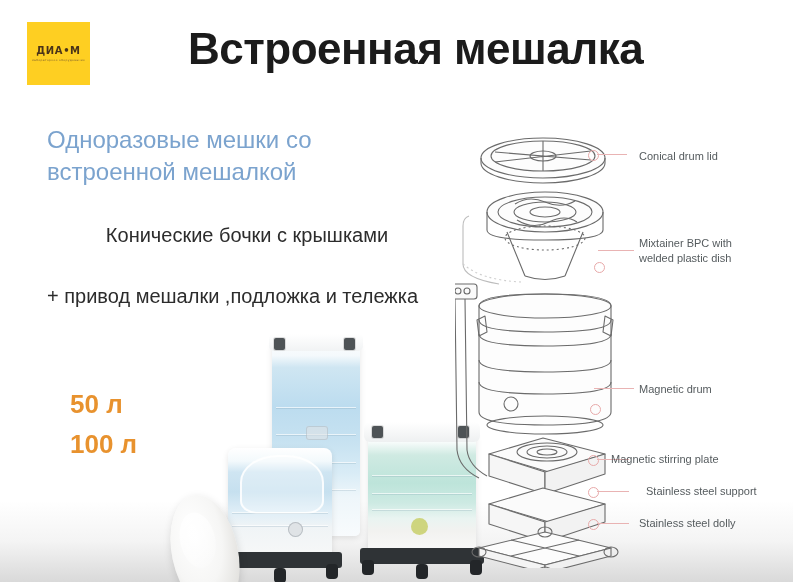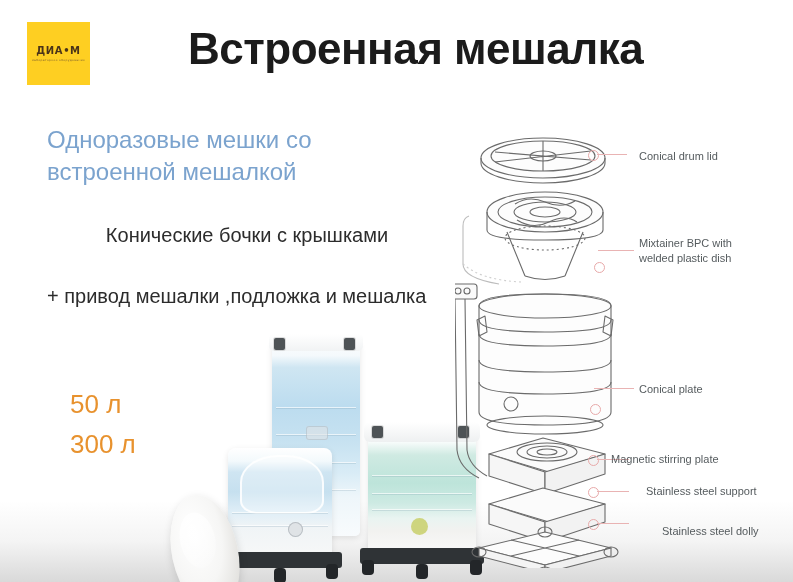--- a/index.html
+++ b/index.html
@@ -52,21 +52,21 @@
   .body-line-1{
     position:absolute;left:47px;top:222px;width:400px;
     font-size:20px;line-height:1.35;color:#2c2c2c;text-align:center;
   }
   .body-line-2{
     position:absolute;left:47px;top:282px;width:400px;
     font-size:20px;line-height:1.45;color:#2c2c2c;
   }
   .volumes{
     position:absolute;left:70px;top:385px;
-    font-size:26px;font-weight:normal;color:#e8922e;
+    font-size:26px;font-weight:bold;color:#e8922e;
     line-height:1.52;
   }
   .volumes div{white-space:nowrap;}
 
   
   .photo{
     position:absolute;left:172px;top:330px;width:310px;height:252px;
   }
   .drum{position:absolute;}
   .drum .body{
@@ -189,25 +189,25 @@
 
   <div class="logo-box">
     <div class="logo-word">ДИА•М</div>
     <div class="logo-sub">лабораторное оборудование</div>
   </div>
 
   <div class="title">Встроенная мешалка</div>
 
   <div class="subtitle">Одноразовые мешки со встроенной мешалкой</div>
   <div class="body-line-1">Конические бочки с крышками</div>
-  <div class="body-line-2">+ привод мешалки ,подложка и мешалка</div>
+  <div class="body-line-2">+ привод мешалки ,подложка и тележка</div>
 
   <div class="volumes">
     <div>50 л</div>
-    <div>300 л</div>
+    <div>100 л</div>
   </div>
 
   <div class="photo">
 
     <div class="drum drum-back">
       <div class="body"></div>
       <div class="cap"></div>
       <div class="rib" style="top:34%"></div>
       <div class="rib" style="top:48%"></div>
       <div class="rib" style="top:62%"></div>
@@ -342,21 +342,21 @@
   <div class="leader" style="left:597px;top:491px;width:32px;"></div>
 
   <div class="leader-dot" style="left:588px;top:519px;"></div>
   <div class="leader" style="left:597px;top:523px;width:32px;"></div>
 
   <div class="callout" style="left:639px;top:149px;">Conical drum lid</div>
 
   <div class="callout" style="left:639px;top:236px;">Mixtainer BPC with
 welded plastic dish</div>
 
-  <div class="callout" style="left:639px;top:382px;">Conical plate</div>
+  <div class="callout" style="left:639px;top:382px;">Magnetic drum</div>
 
   <div class="callout" style="left:611px;top:452px;">Magnetic stirring plate</div>
 
   <div class="callout" style="left:646px;top:484px;">Stainless steel support</div>
 
-  <div class="callout" style="left:662px;top:516px;margin-top:8px;">Stainless steel dolly</div>
+  <div class="callout" style="left:639px;top:516px;">Stainless steel dolly</div>
 
 </div>
 
 </body></html>

